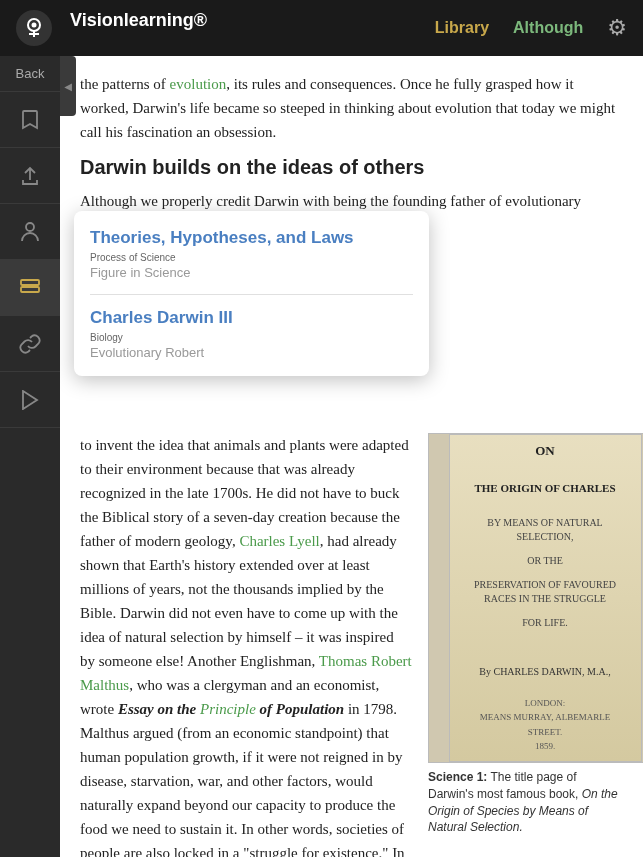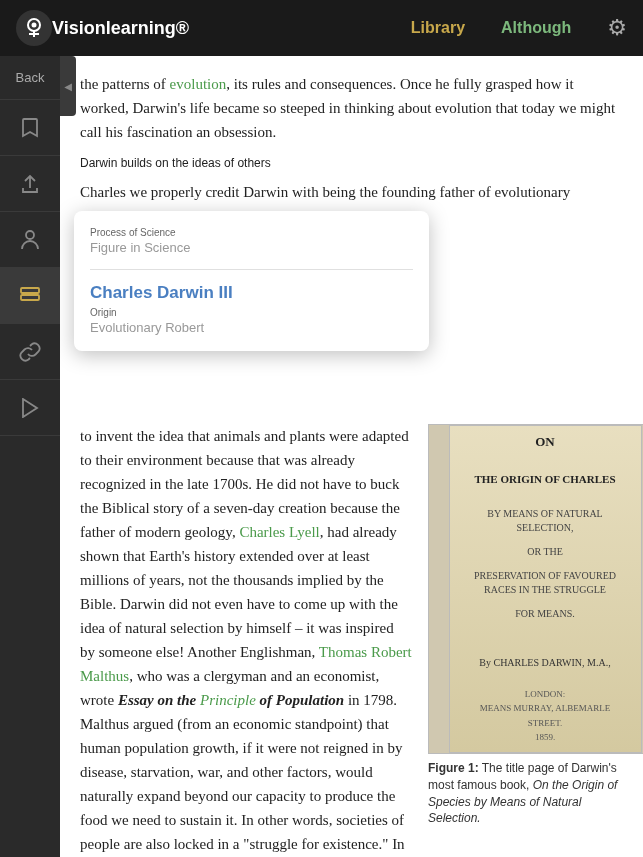--- a/index.html
+++ b/index.html
@@ -18,22 +18,22 @@
       height: 56px;
       display: flex;
       align-items: center;
       justify-content: space-between;
       padding: 0 16px;
       position: relative;
       z-index: 10;
     }
     .nav-logo {
       display: flex;
-      align-items: center;
-      gap: 0;
+      align-items: flex-start;
+      gap: 18px;
     }
     .logo-icon {
       width: 36px;
       height: 36px;
       background: #333;
       border-radius: 50%;
       display: flex;
       align-items: center;
       justify-content: center;
       color: white;
@@ -41,21 +41,21 @@
     }
     .logo-text {
       color: white;
       font-family: Arial, sans-serif;
       font-size: 18px;
       font-weight: bold;
     }
     .nav-links {
       display: flex;
       align-items: center;
-      gap: 36px;
+      gap: 24px;
     }
     .nav-link-library {
       color: #c8a84b;
       font-family: Arial, sans-serif;
       font-size: 16px;
       font-weight: bold;
       cursor: pointer;
     }
     .nav-link-glossary {
       color: #7cb87c;
@@ -82,21 +82,21 @@
       background: #2a2a2a;
       display: flex;
       flex-direction: column;
       align-items: center;
       padding-top: 0;
       gap: 0;
       flex-shrink: 0;
     }
     .sidebar-back {
       width: 100%;
-      height: 44px;
+      height: 36px;
       display: flex;
       align-items: center;
       justify-content: center;
       color: #aaa;
       font-family: Arial, sans-serif;
       font-size: 13px;
       cursor: pointer;
       border-bottom: 1px solid #3a3a3a;
     }
     .sidebar-icon {
@@ -192,22 +192,22 @@
     .article-text {
       font-size: 15px;
       line-height: 1.6;
       color: #222;
     }
     .article-text p {
       margin-bottom: 12px;
     }
     .article-h2 {
       font-family: Arial, sans-serif;
-      font-size: 12px;
-      font-weight: normal;
+      font-size: 20px;
+      font-weight: bold;
       color: #222;
       margin-bottom: 10px;
     }
     .link-green {
       color: #4a9a4a;
       text-decoration: none;
     }
     .figure-container {
       float: right;
       margin: 0 0 12px 16px;
@@ -356,60 +356,61 @@
 
     <div class="article-text" style="margin-bottom:12px;">
       <p>
         the patterns of <a class="link-green">evolution</a>, its rules and consequences. Once he fully grasped how it worked, Darwin's life became so steeped in thinking about evolution that today we might call his fascination an obsession.
       </p>
     </div>
 
     <div class="article-h2">Darwin builds on the ideas of others</div>
 
     <div class="article-text" style="margin-bottom:0;">
-      <p>Charles we properly credit Darwin with being the founding father of evolutionary</p>
+      <p>Although we properly credit Darwin with being the founding father of evolutionary</p>
     </div>
 
     <div class="dropdown-popup">
       <div class="dropdown-item">
+        <div class="dropdown-item-title">Theories, Hypotheses, and Laws</div>
         <div class="dropdown-item-subtitle">Process of Science</div>
         <div class="dropdown-item-sub2">Figure in Science</div>
       </div>
       <div class="dropdown-divider"></div>
       <div class="dropdown-item">
         <div class="dropdown-item-title">Charles Darwin III</div>
-        <div class="dropdown-item-subtitle">Origin</div>
+        <div class="dropdown-item-subtitle">Biology</div>
         <div class="dropdown-item-sub2">Evolutionary Robert</div>
       </div>
     </div>
 
     <div class="article-text" style="margin-top: 220px;">
 
       <div class="figure-container">
         <div class="figure-image">
           <div class="book-cover">
             <div class="book-cover-title">ON</div>
             <div class="book-cover-hr"></div>
             <div class="book-cover-title" style="font-size:11px;">THE ORIGIN OF CHARLES</div>
             <div class="book-cover-hr"></div>
             <div class="book-cover-subtitle">BY MEANS OF NATURAL SELECTION,</div>
             <div class="book-cover-subtitle">OR THE</div>
             <div class="book-cover-subtitle">PRESERVATION OF FAVOURED RACES IN THE STRUGGLE</div>
-            <div class="book-cover-subtitle">FOR MEANS.</div>
+            <div class="book-cover-subtitle">FOR LIFE.</div>
             <div class="book-cover-hr" style="margin-top:10px;"></div>
             <div class="book-cover-author">By CHARLES DARWIN, M.A.,</div>
             <div class="book-cover-place" style="margin-top:16px;">
               <span>LONDON:</span><br>
               <span>MEANS MURRAY, ALBEMARLE STREET.</span><br>
               <span>1859.</span>
             </div>
           </div>
         </div>
         <div class="figure-caption">
-          <strong>Figure 1:</strong><span> The title page of Darwin's most famous book,</span><em> On the Origin of Species by Means of Natural Selection.</em>
+          <strong>Science 1:</strong><span> The title page of Darwin's most famous book,</span><em> On the Origin of Species by Means of Natural Selection.</em>
         </div>
       </div>
 
       <p>
         to invent the idea that animals and plants were adapted to their environment because that was already recognized in the late 1700s. He did not have to buck the Biblical story of a seven-day creation because the father of modern geology, <a class="link-green">Charles Lyell</a>, had already shown that Earth's history extended over at least millions of years, not the thousands implied by the Bible. Darwin did not even have to come up with the idea of natural selection by himself – it was inspired by someone else! Another Englishman, <a class="link-green">Thomas Robert Malthus</a>, who was a clergyman and an economist, wrote <span class="italic-text"><span class="bold-text">Essay on the </span><a class="link-green">Principle</a><span class="bold-text"> of Population</span></span> in 1798. Malthus argued (from an economic standpoint) that human population growth, if it were not reigned in by disease, starvation, war, and other factors, would naturally expand beyond our capacity to produce the food we need to sustain it. In other words, societies of people are also locked in a "struggle for existence." In his autobiography,  acknowledges this thought as the beginnings of natural selection:
       </p>
 
     </div>
 
   </div>

